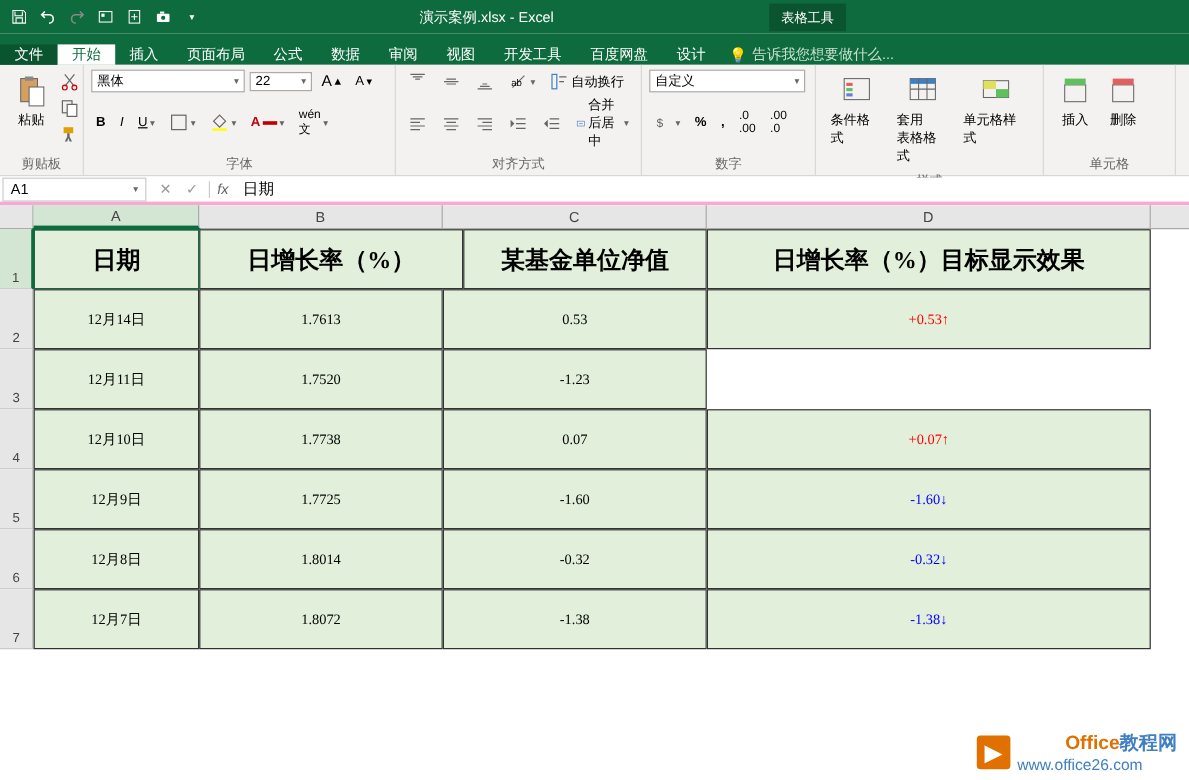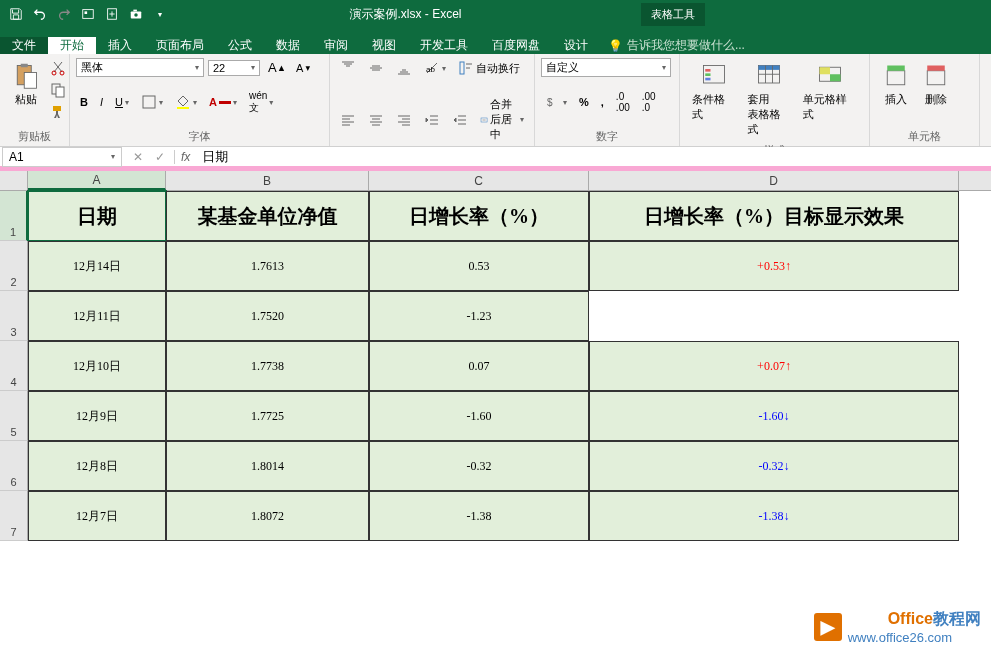--- a/index.html
+++ b/index.html
@@ -28,21 +28,21 @@
     .ribbon-btn { padding: 2px 4px; cursor: pointer; display: flex; align-items: center; gap: 2px; font-size: 11px; }
     .ribbon-btn.large { flex-direction: column; padding: 4px 6px; }
     .ribbon-btn svg, .ribbon-btn .ico { width: 16px; height: 16px; }
     .ribbon-btn.large svg, .ribbon-btn.large .ico { width: 28px; height: 28px; }
     .font-combo { border: 1px solid #aaa; background: #fff; padding: 1px 4px; font-size: 11px; display: flex; align-items: center; justify-content: space-between; }
     .font-name { width: 128px; }
     .font-size { width: 52px; }
     .dropdown-caret { font-size: 8px; color: #666; }
     
     
-    .formula-bar { height: 24px; display: flex; align-items: center; border-bottom: 5px solid #f9a8d4; background: #fff; }
+    .formula-bar { height: 24px; display: flex; align-items: center; border-bottom: 3px solid #f9a8d4; background: #fff; }
     .name-box { width: 120px; border: 1px solid #ccc; padding: 2px 6px; font-size: 12px; margin: 2px; display: flex; justify-content: space-between; align-items: center; }
     .fx-buttons { display: flex; gap: 2px; padding: 0 4px; border-right: 1px solid #ccc; }
     .fx-btn { width: 20px; text-align: center; color: #999; cursor: pointer; }
     .fx-label { padding: 0 6px; font-style: italic; color: #666; }
     .formula-input { flex: 1; padding: 2px 6px; font-size: 13px; border: none; }
     
     
     .sheet-area { position: relative; background: #fff; }
     .col-headers { display: flex; height: 20px; background: #e6e6e6; border-bottom: 1px solid #aaa; }
     .corner { width: 28px; border-right: 1px solid #aaa; background: #e6e6e6; }
@@ -283,20 +283,21 @@
         </div>
       <div class="ribbon-btn">
           <svg viewBox="0 0 16 16">
             <rect x="2" y="4" width="12" height="8" fill="none" stroke="#4080c0"></rect>
             <path d="M5 8h6" stroke="#666"></path>
           </svg>
           <span>合并后居中</span>
           <span class="dropdown-caret">▾</span>
         </div>
     </div>
+    <div class="ribbon-group-label">对齐方式</div>
   </div>
 
   <div class="ribbon-group" style="width:145px">
     <div class="ribbon-row">
       <div class="font-combo" style="width:130px">
           <span>自定义</span>
           <span class="dropdown-caret">▾</span>
         </div>
     </div>
     <div class="ribbon-row">
@@ -393,22 +394,22 @@
     <div class="corner"></div>
     <div class="col-header col-A selected">A</div>
     <div class="col-header col-B">B</div>
     <div class="col-header col-C">C</div>
     <div class="col-header col-D">D</div>
   </div>
   <div class="sheet-rows" id="sheet-rows">
       <div class="sheet-row data-row">
         <div class="row-header selected">1</div>
   <div class="cell col-A data-cell header-cell selected">日期</div>
+  <div class="cell col-C data-cell header-cell">日增长率（%）</div>
   <div class="cell col-B data-cell header-cell">某基金单位净值</div>
-  <div class="cell col-C data-cell header-cell">日增长率（%）</div>
   <div class="cell col-D data-cell header-cell">日增长率（%）目标显示效果</div>
       </div>
       <div class="sheet-row data-row">
         <div class="row-header">2</div>
     <div class="cell col-A data-cell">12月14日</div>
     <div class="cell col-B data-cell">1.7613</div>
     <div class="cell col-C data-cell">0.53</div>
     <div class="cell col-D data-cell val-pos">+0.53↑</div>
       </div>
       <div class="sheet-row data-row">

